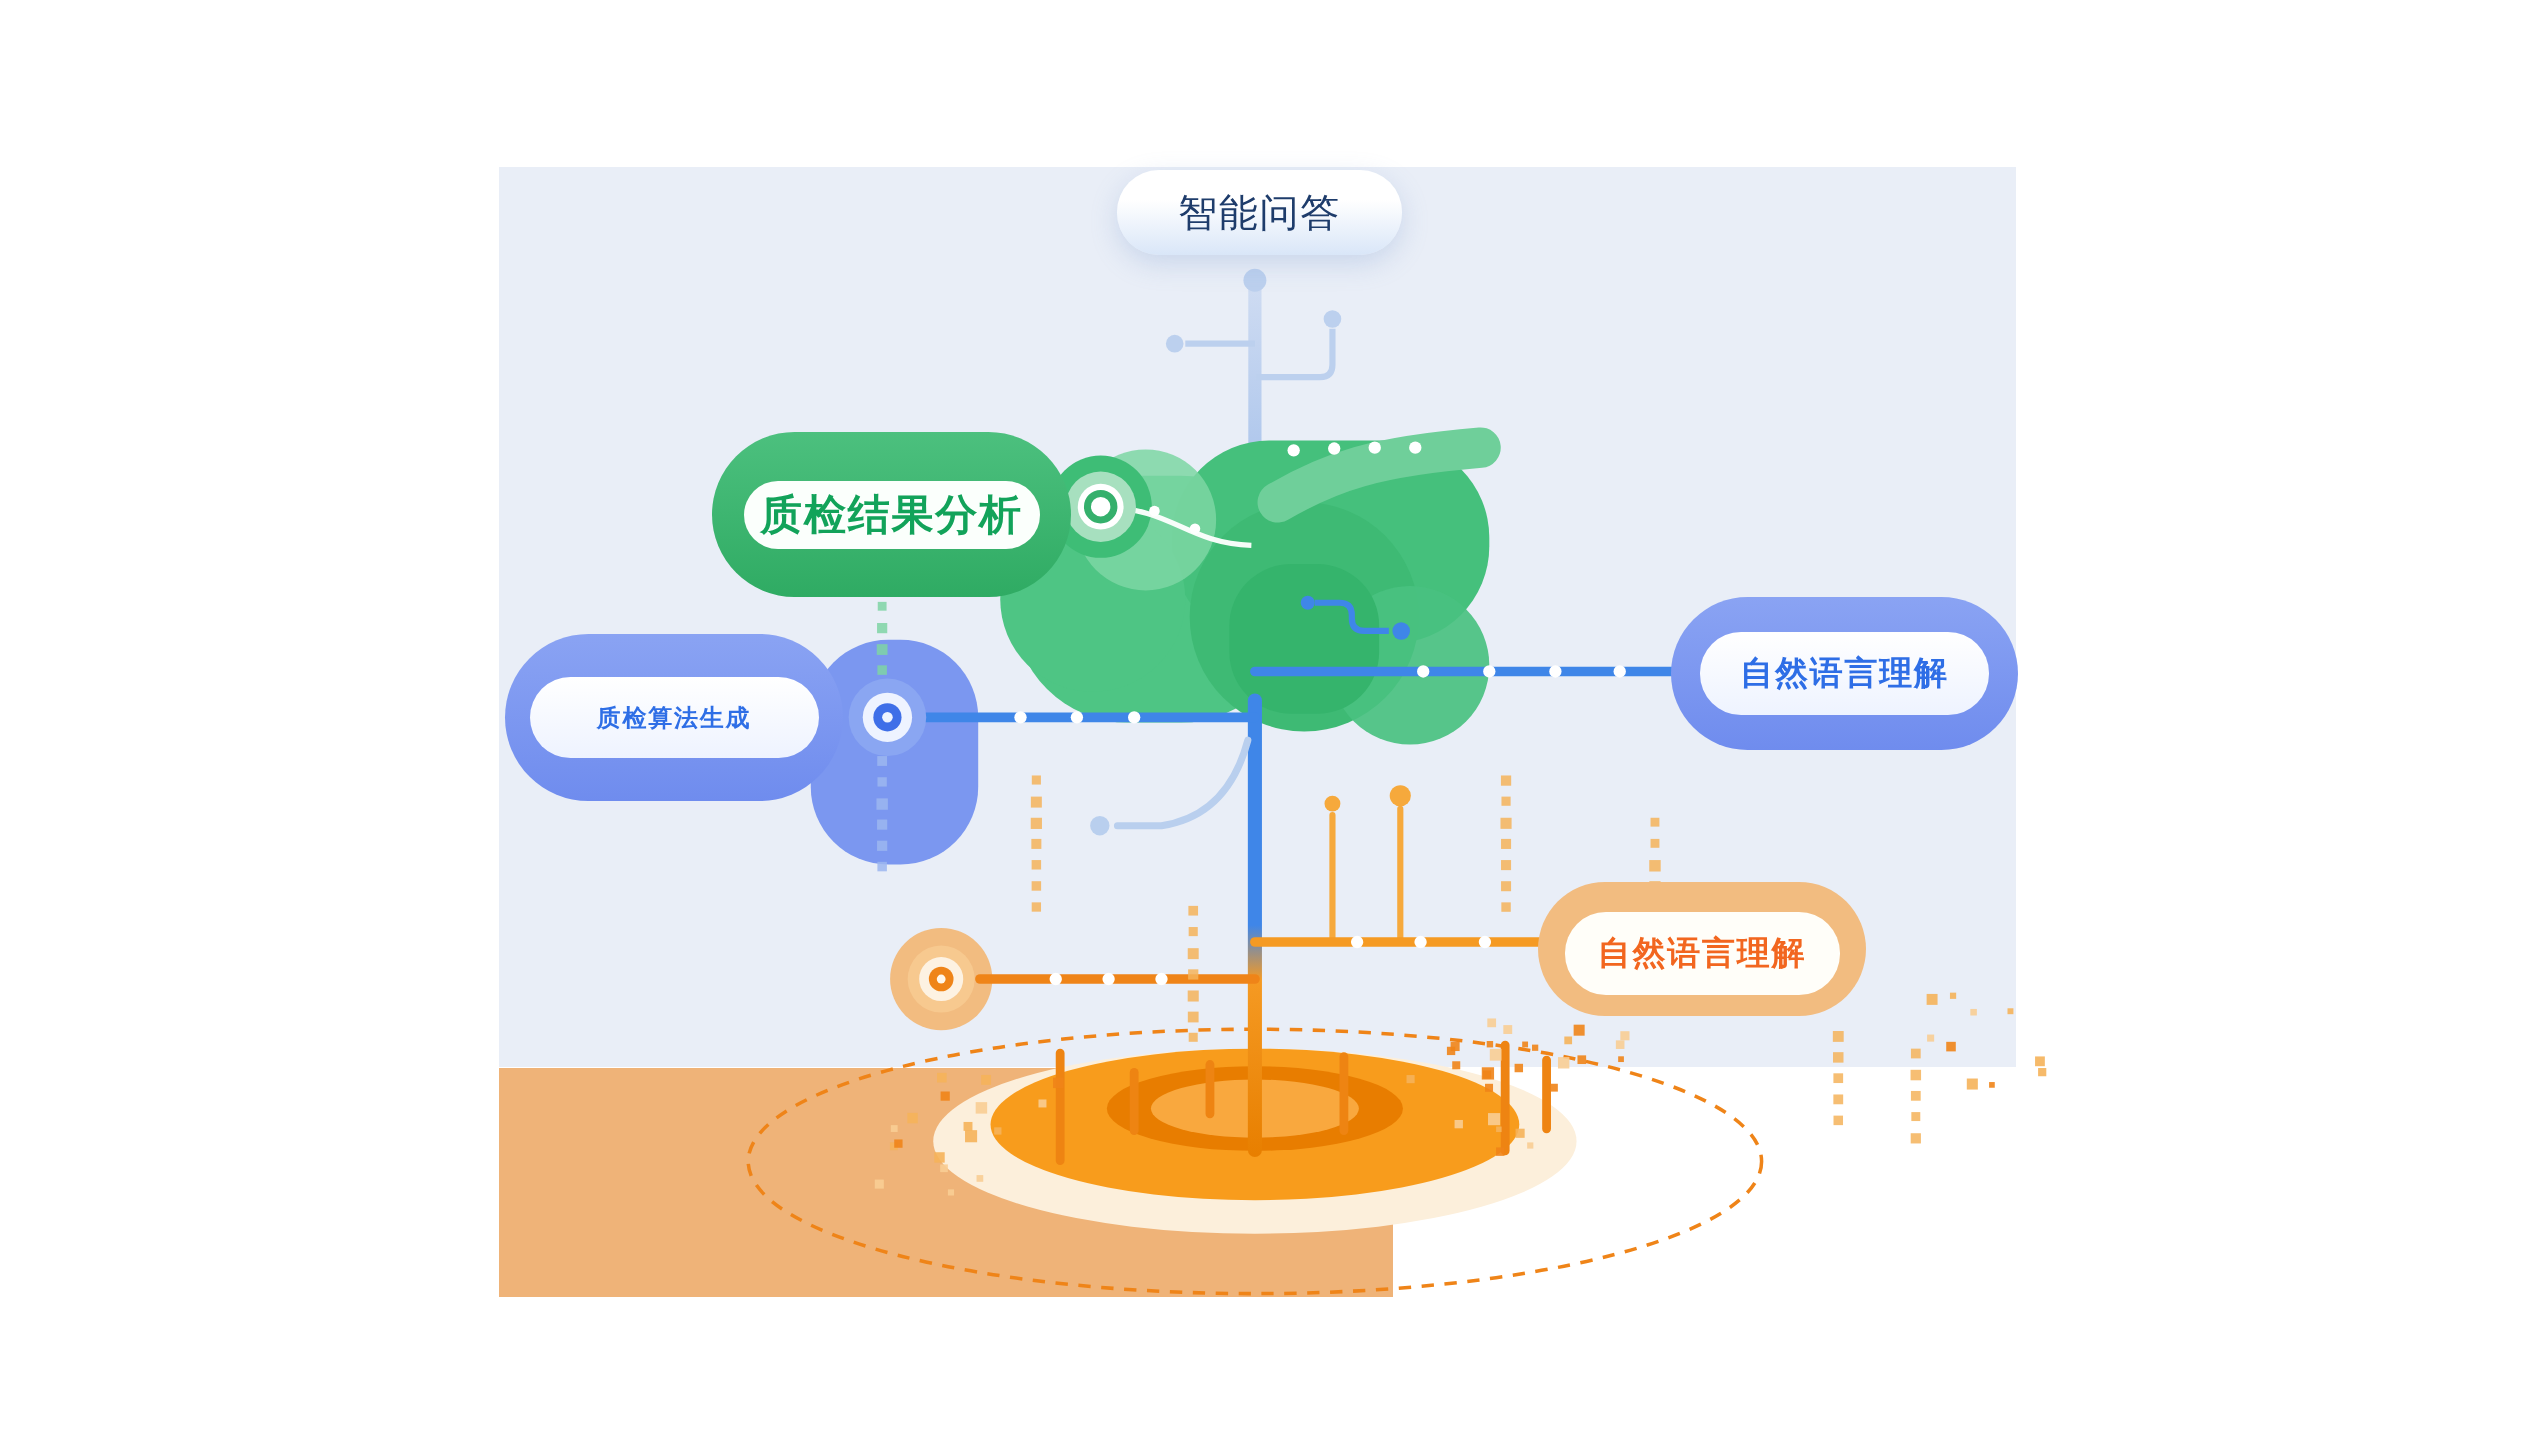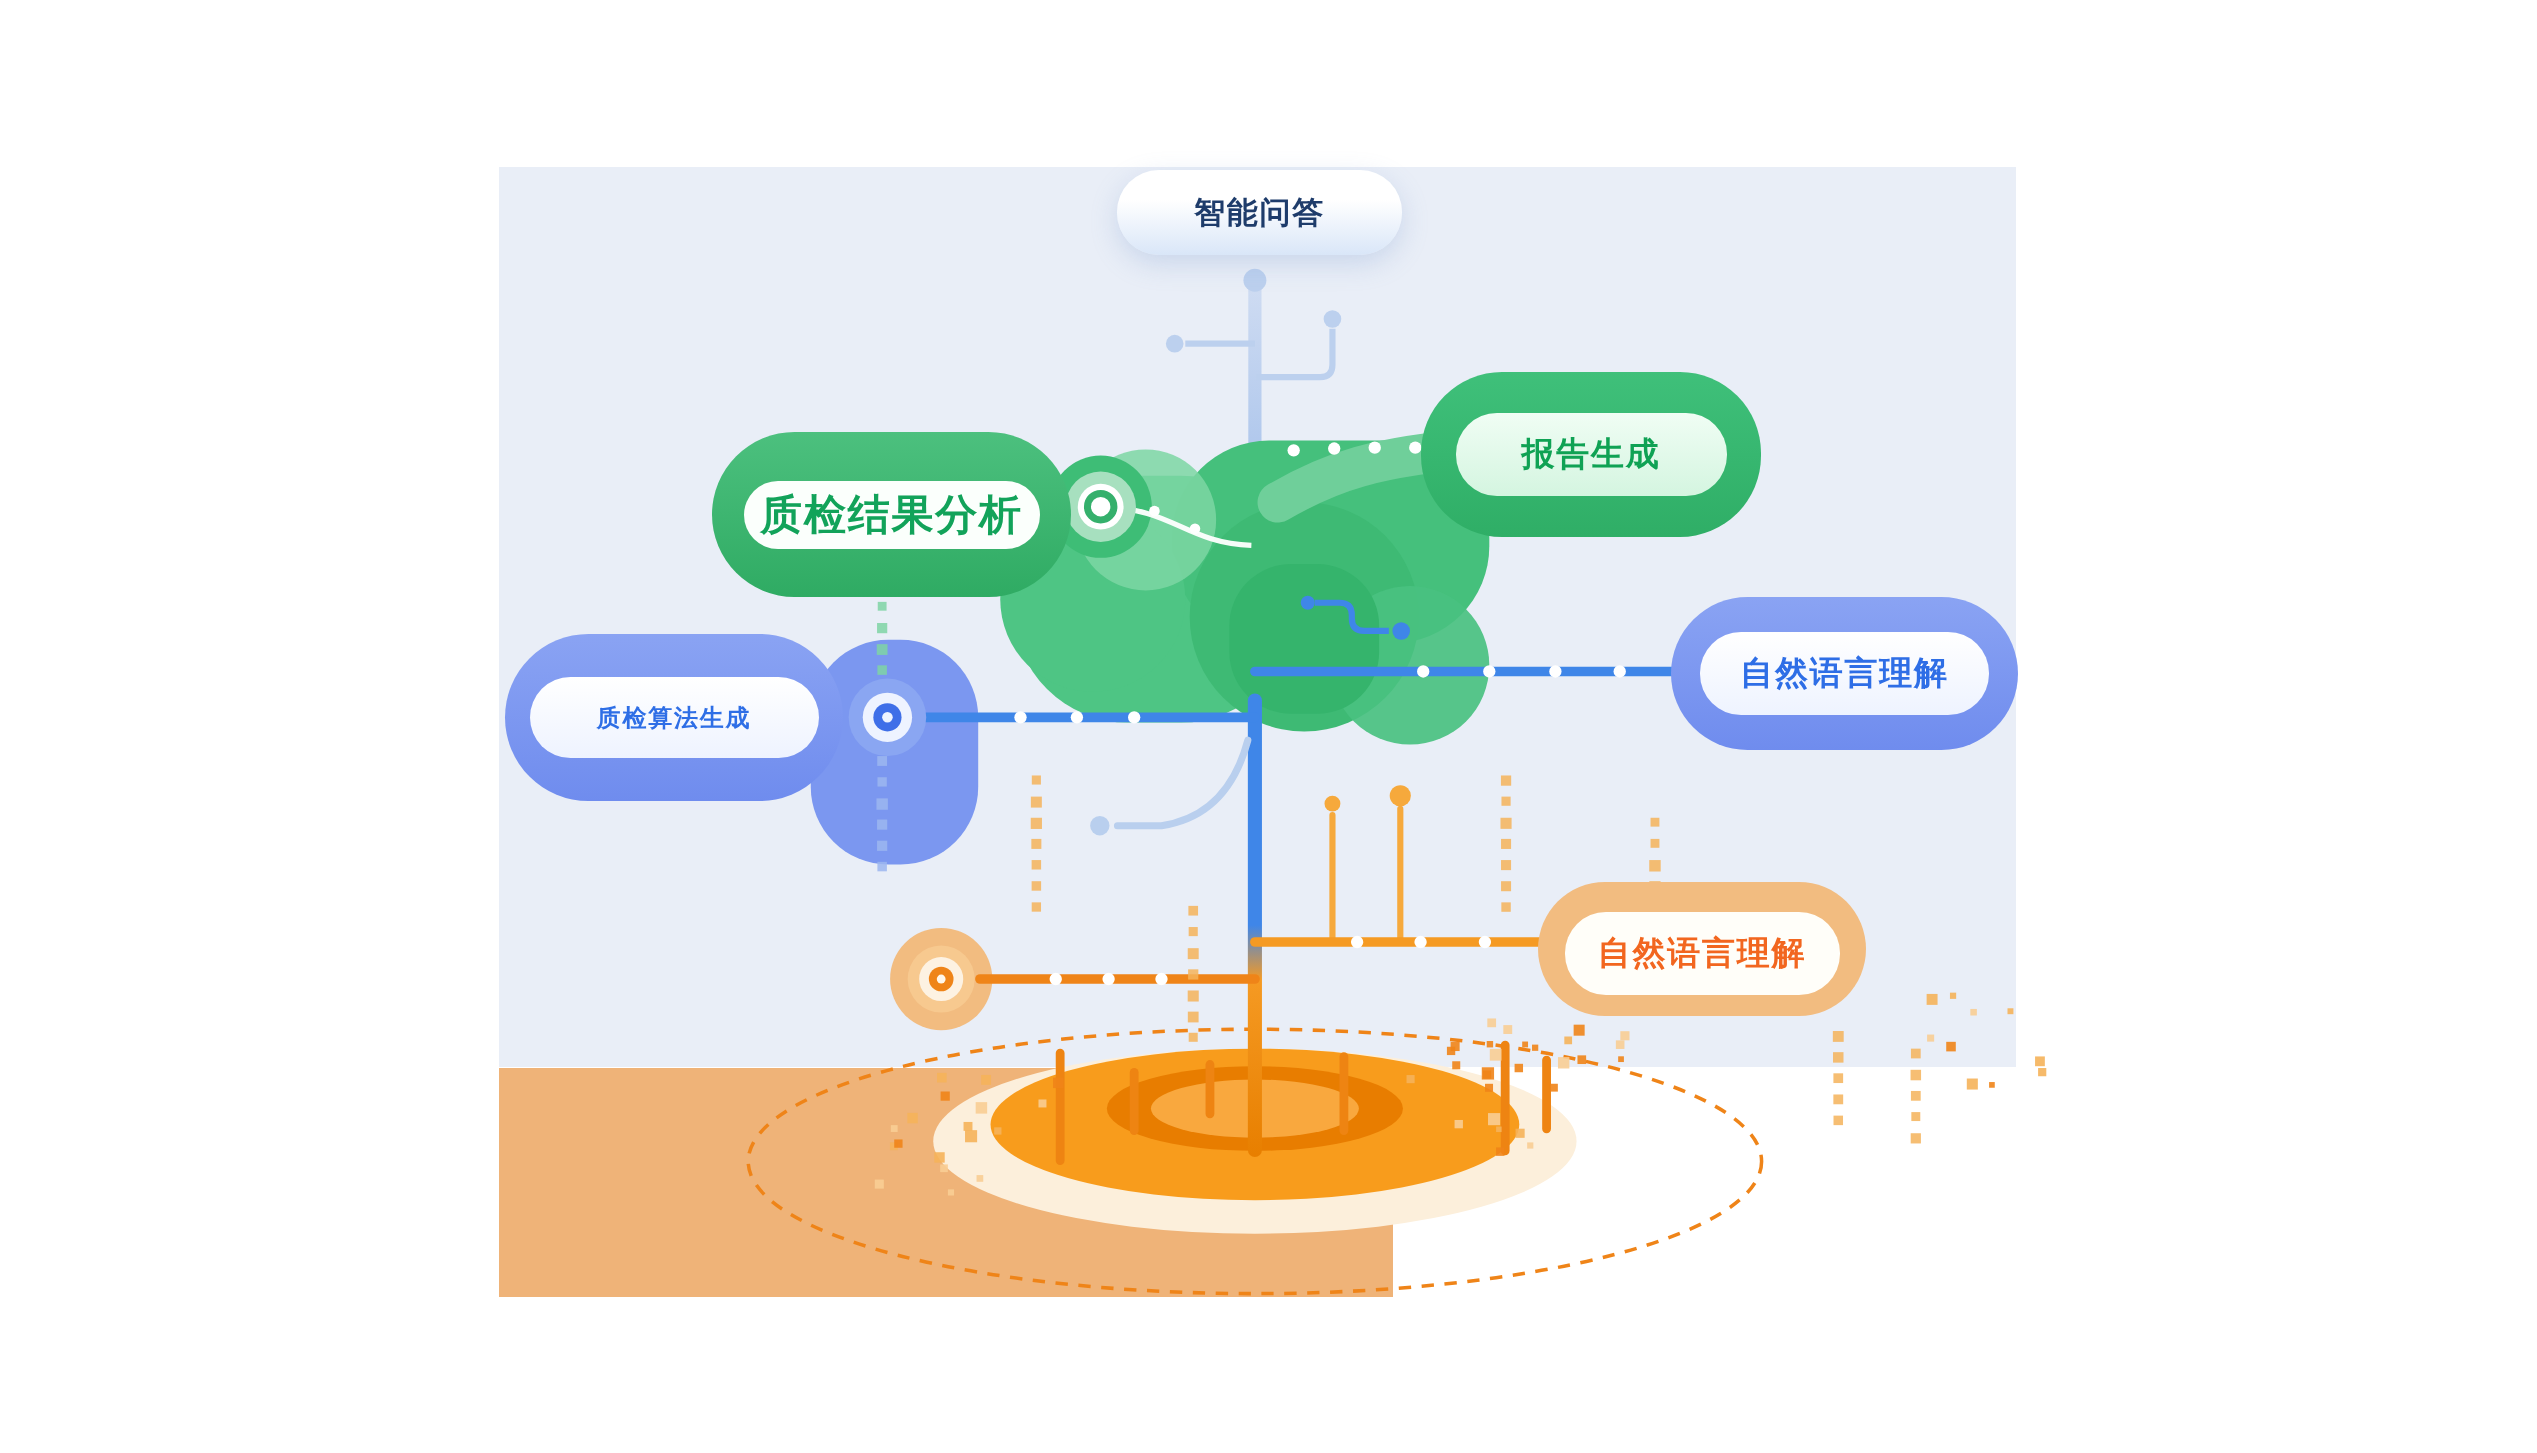--- a/index.html
+++ b/index.html
@@ -24,21 +24,21 @@
   }
   .pill{
     display:flex;align-items:center;justify-content:center;
     font-weight:600;letter-spacing:1.8px;white-space:nowrap;
   }
 
   .qa{
     left:1117px;top:170px;width:285px;height:85px;border-radius:42px;
     background:linear-gradient(180deg,#ffffff 35%,#d9e6f8 100%);
     box-shadow:0 8.8px 26.4px rgba(130,160,210,0.30);
-    color:#1e3c6b;font-size:31px;font-weight:700;letter-spacing:1.8px;
+    color:#1e3c6b;font-size:39px;font-weight:400;letter-spacing:1.8px;
   }
 
   .analysis{
     left:712px;top:432px;width:359px;height:165px;border-radius:83px;
     background:linear-gradient(180deg,#4cc07e,#2fab63);
   }
   .analysis .pill{
     width:296px;height:68px;border-radius:43px;background:#fbfffc;
     color:#12a35a;font-size:42px;
   }
@@ -343,23 +343,20 @@
   </svg>
 
   <div class="blob qa">
     <span>智能问答</span>
   </div>
 
   <div class="blob analysis">
     <div class="pill">质检结果分析</div>
   </div>
 
-  <div class="blob report">
-    <div class="pill">报告生成</div>
-  </div>
 
   <div class="blob batch">
     <div class="pill">自然语言理解</div>
   </div>
 
   <div class="blob algo">
     <div class="pill">质检算法生成</div>
   </div>
 
   <div class="blob nlu">

